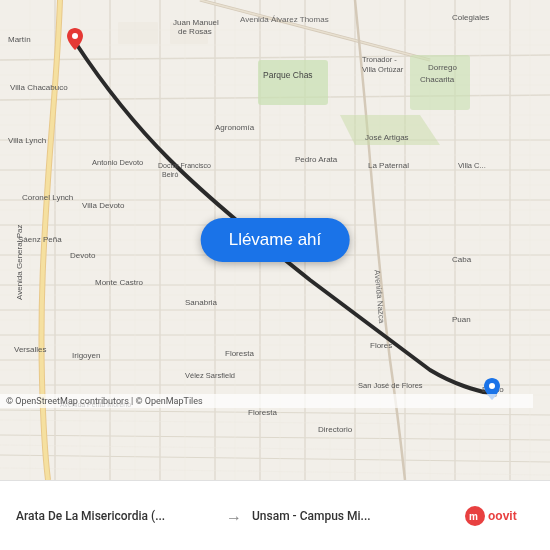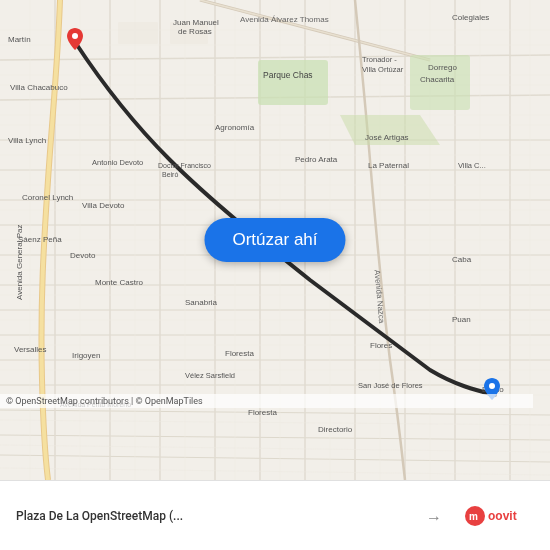--- a/index.html
+++ b/index.html
@@ -265,30 +265,33 @@
       <path d="M 8 0 C 3.6 0, 0 3.6, 0 8 C 0 14, 8 22, 8 22 C 8 22, 16 14, 16 8 C 16 3.6, 12.4 0, 8 0 Z" fill="#e53935"></path>
       <circle cx="8" cy="8" r="3" fill="white"></circle>
     </g>
 
     <g transform="translate(484, 378)">
       <path d="M 8 0 C 3.6 0, 0 3.6, 0 8 C 0 14, 8 22, 8 22 C 8 22, 16 14, 16 8 C 16 3.6, 12.4 0, 8 0 Z" fill="#1a73e8"></path>
       <circle cx="8" cy="8" r="3" fill="white"></circle>
     </g>
   </svg>
 
-  <button id="route-button">Ortúzar ahí</button>
+  <button id="route-button">Llévame ahí</button>
 
   <div id="attribution">© OpenStreetMap contributors | © OpenMapTiles</div>
 </div>
 
 <div id="bottom-bar">
   <div id="origin-info">
-    <span id="origin-name">Plaza De La OpenStreetMap (...</span>
+    <span id="origin-name">Arata De La Misericordia (...</span>
   </div>
   <span id="arrow-icon">→</span>
+  <div id="destination-info">
+    <span id="destination-name">Unsam - Campus Mi...</span>
+  </div>
   <div id="moovit-logo">
     <svg width="70" height="22" viewBox="0 0 70 22" xmlns="http://www.w3.org/2000/svg">
       <circle cx="11" cy="11" r="10" fill="#e84040"></circle>
       <text x="5" y="15" fill="white" font-size="10" font-family="Arial" font-weight="bold">m</text>
       <text x="24" y="15" fill="#e84040" font-size="12" font-family="Arial" font-weight="bold">oovit</text>
     </svg>
   </div>
 </div>
 
 </body></html>

